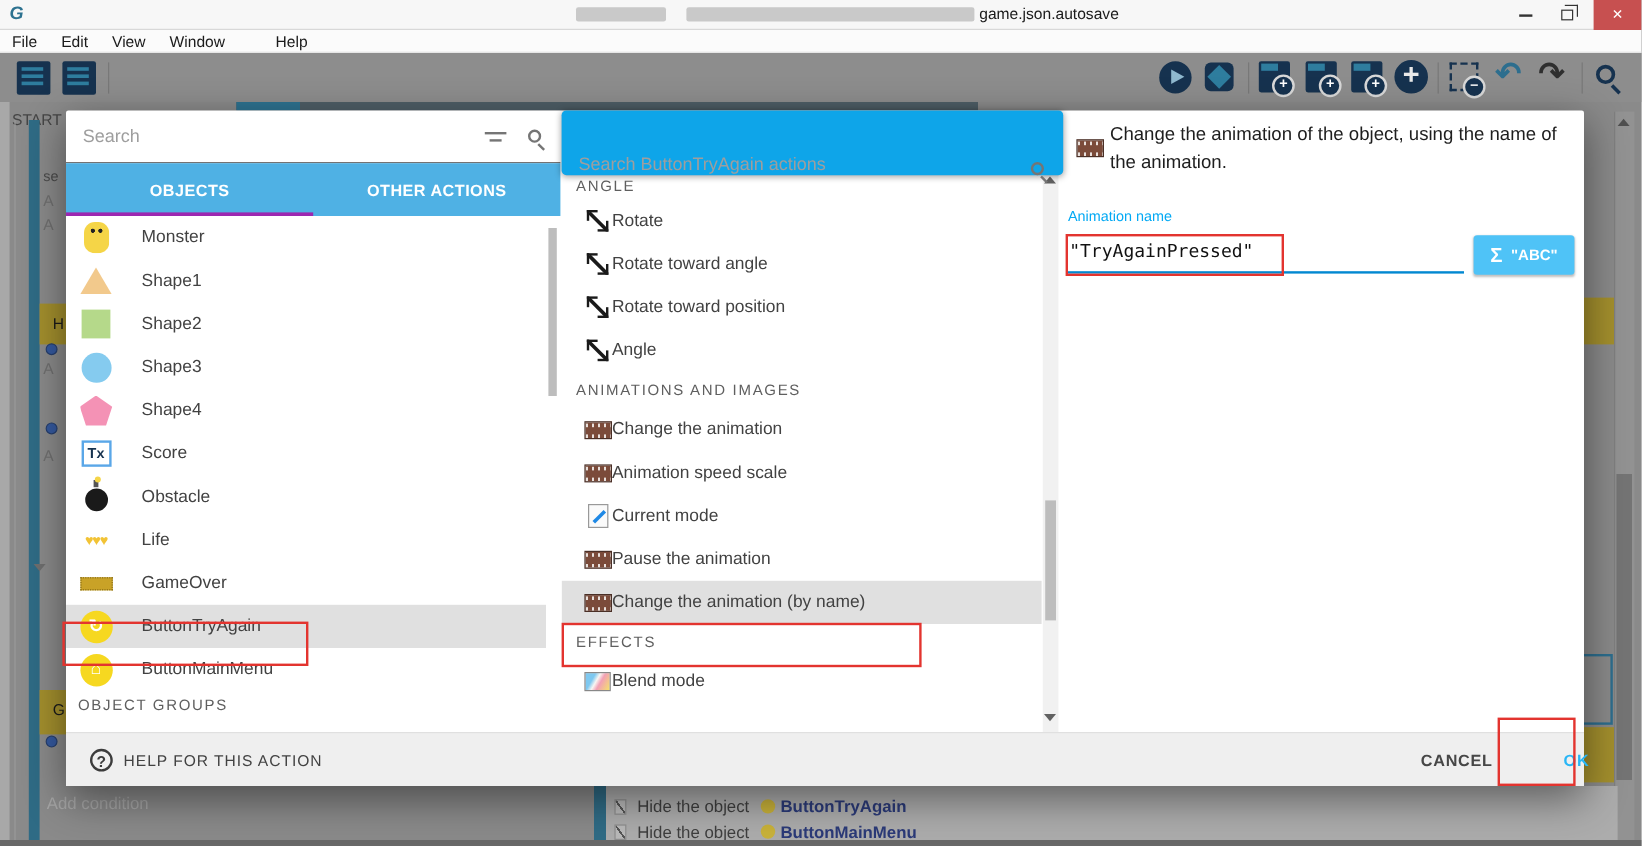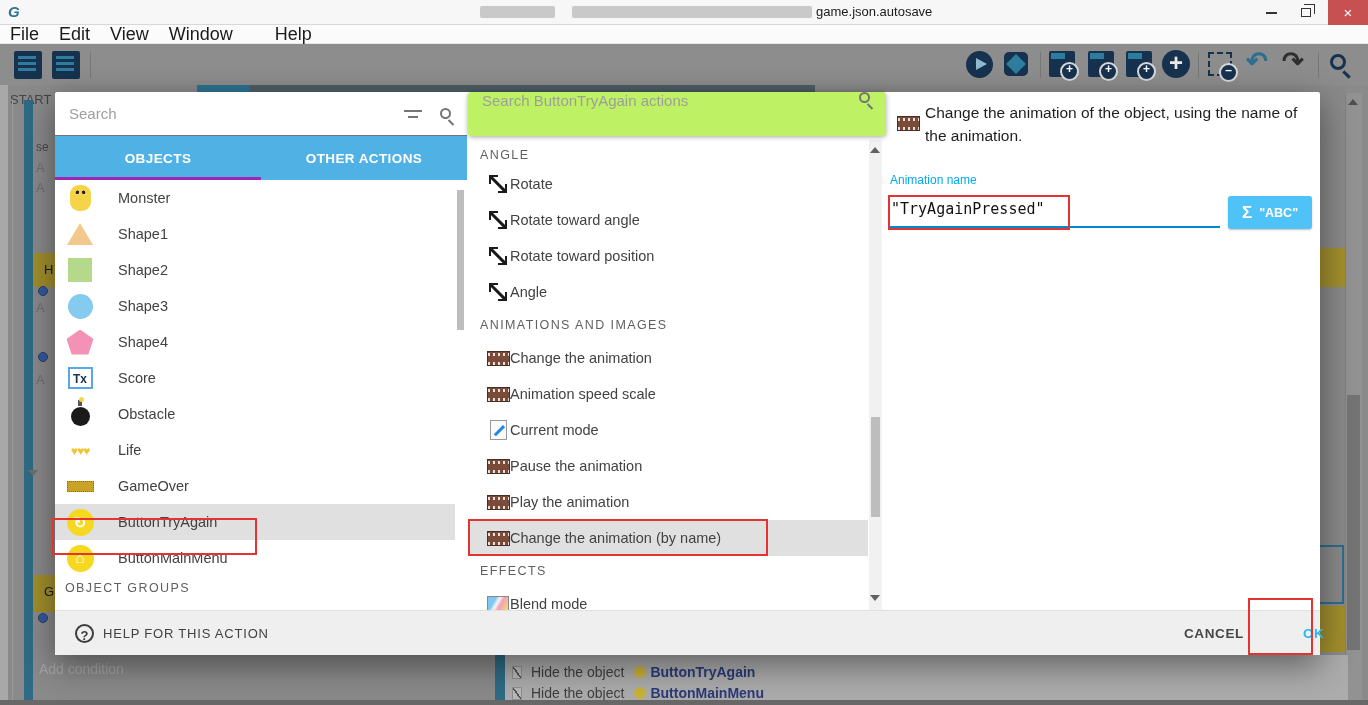--- a/index.html
+++ b/index.html
@@ -12,21 +12,21 @@
   .logo-g { left:8px; top:3px; font-weight:bold; font-style:italic; font-size:15px; color:#2D7290; }
   .blurblock { height:12px; background:#C9C9C9; border-radius:2px; top:6px; }
   .title-text { top:4px; font-size:13px; color:#1A1A1A; }
   .cap-btn { top:0; height:25px; display:flex; align-items:center; justify-content:center; }
   .min-glyph { width:11px; height:2px; background:#333; }
   .restore-glyph { width:10px; height:9px; border:1.5px solid #333; position:relative; background:#F7F7F7; }
   .restore-glyph:before { content:""; position:absolute; left:2px; top:-5px; width:10px; height:9px; border:1.5px solid #333; border-bottom:none; border-left:none; }
   .close-btn { background:#C75050; width:40px; color:#fff; font-size:15px; cursor:default; }
 
   .menubar { left:0; top:25px; width:1368px; height:19px; background:#FBFBFB; display:flex; align-items:center; z-index:30; border-bottom:1px solid #E6E6E6; }
-  .menu-item { font-size:18px; color:#1A1A1A; padding:0 10px; }
+  .menu-item { font-size:13px; color:#1A1A1A; padding:0 10px; }
 
   .toolbar { left:0; top:44px; width:1368px; height:41px; background:#8D8D8D; z-index:5; }
   .tb-sep { position:absolute; top:8px; width:1px; height:26px; background:#787878; }
   .doc-icon { position:absolute; top:7px; width:28px; height:28px; background:#16324F; border-radius:2px; }
   .doc-icon:before { content:""; position:absolute; left:4px; top:5px; width:18px; height:3px; background:#2E7D9E; box-shadow:0 6px 0 #2E7D9E, 0 12px 0 #2E7D9E; }
   .play-icon { position:absolute; top:7px; width:27px; height:27px; background:#16324F; border-radius:50%; }
   .play-icon:before { content:""; position:absolute; left:10px; top:7px; border-left:11px solid #8FB9CF; border-top:6.5px solid transparent; border-bottom:6.5px solid transparent; }
   .bug-icon { position:absolute; top:8px; width:24px; height:24px; background:#16324F; border-radius:5px; }
   .bug-icon:before { content:""; position:absolute; left:5px; top:5px; width:14px; height:14px; background:#2E7D9E; transform:rotate(45deg); }
   .addsq-icon { position:absolute; top:7px; width:26px; height:26px; background:#16324F; border-radius:2px; }
@@ -87,21 +87,21 @@
   .ico-bomb { width:19px; height:19px; border-radius:50%; background:#1A1A1A; position:relative; margin-top:5px; }
   .ico-bomb:before { content:""; position:absolute; left:7px; top:-7px; width:4px; height:6px; background:#555; }
   .ico-bomb:after { content:""; position:absolute; left:8px; top:-10px; width:5px; height:5px; border-radius:50%; background:#F5D547; }
   .ico-life:before { content:"♥♥♥"; color:#F2C335; font-size:12px; letter-spacing:-1px; }
   .ico-banner { width:27px; height:11px; background:#C9A227; border:1px dotted #8A6E14; }
   .ico-ybtn { width:27px; height:27px; border-radius:50%; background:#F6D820; color:#fff; text-align:center; }
   .ico-ybtn.retry:before { content:"↻"; font-size:15px; font-weight:bold; line-height:27px; }
   .ico-ybtn.home:before { content:"⌂"; font-size:15px; font-weight:bold; line-height:26px; }
 
   
-  .mid-card { left:413px; top:0; width:418px; height:44px; background:#bef264; border-radius:4px; box-shadow:0 1px 5px rgba(0,0,0,.35); display:flex; align-items:flex-start; z-index:3; }
+  .mid-card { left:413px; top:0; width:418px; height:54px; background:#0ea5e9; border-radius:4px; box-shadow:0 1px 5px rgba(0,0,0,.35); display:flex; align-items:flex-end; z-index:3; }
   .mid-list { left:413px; top:48px; width:418px; height:470px; overflow:hidden; }
   .mid-hdr { height:26px; display:flex; align-items:flex-end; padding-left:12px; padding-bottom:4px; }
   .mid-hdr2 { height:30px; display:flex; align-items:center; padding-left:12px; }
   .act-row { height:36px; width:400px; display:flex; align-items:center; padding-left:18px; }
   .act-row.sel { background:#E0E0E0; }
   .act-ic { width:24px; display:flex; align-items:center; justify-content:center; }
   .act-label { font-size:14.5px; color:#424242; }
 
   .ico-diag { width:18px; height:18px; position:relative; }
   .ico-diag i { position:absolute; left:-1px; top:8px; width:21px; height:2.5px; background:#1A1A1A; transform:rotate(45deg); }
@@ -377,26 +377,20 @@
           <span class="ico-frame"></span>
         </span>
         <span class="act-label">Current mode</span>
       </div>
     <div class="act-row">
         <span class="act-ic">
           <span class="ico-film"></span>
         </span>
         <span class="act-label">Pause the animation</span>
       </div>
-    <div class="act-row">
-        <span class="act-ic">
-          <span class="ico-film"></span>
-        </span>
-        <span class="act-label">Play the animation</span>
-      </div>
     <div class="act-row sel">
         <span class="act-ic">
           <span class="ico-film"></span>
         </span>
         <span class="act-label">Change the animation (by name)</span>
       </div>
     <div class="mid-hdr2">
         <span class="sect-hdr">EFFECTS</span>
       </div>
     <div class="act-row">

